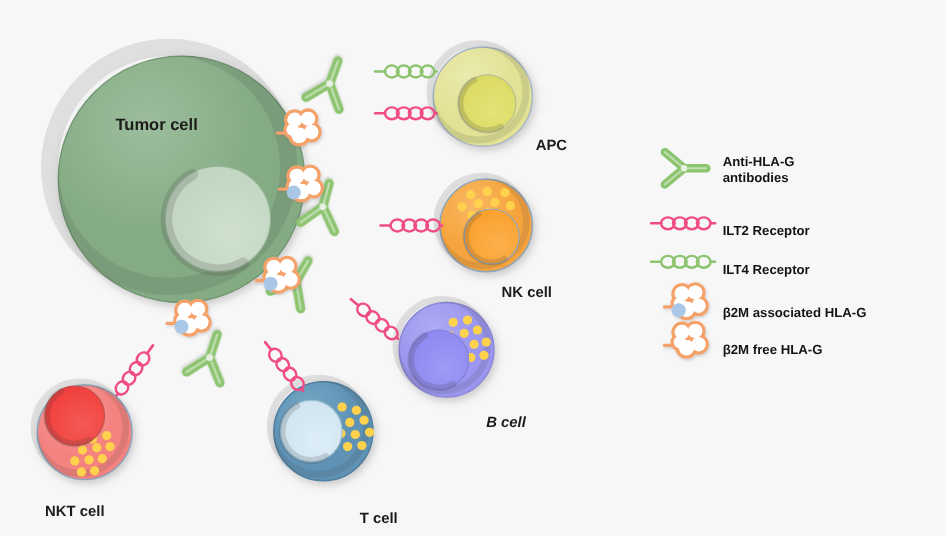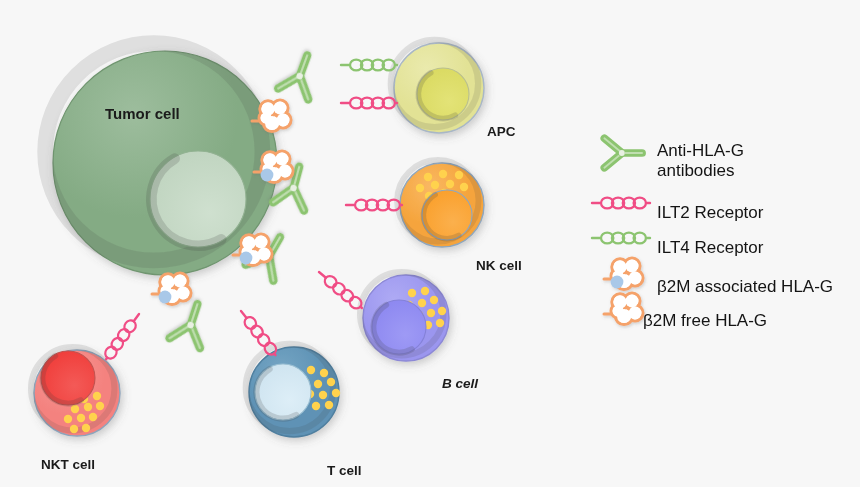--- a/index.html
+++ b/index.html
@@ -14,21 +14,21 @@
   .lbl{
     position:absolute;
     font-family:"Liberation Sans", sans-serif;
     font-weight:bold;
     color:#1b1b1b;
     white-space:nowrap;
     pointer-events:none;
   }
   .cell-label{font-size:13.5px;text-align:right;}
   .tumor-label{font-size:15px;}
-  .legend-label{font-size:17px;line-height:1.18;font-weight:normal;color:#141414;}
+  .legend-label{font-size:12px;line-height:1.18;font-weight:bold;color:#141414;}
   .legend-label.two{line-height:1.15;}
 </style>
 </head>
 <body style="background: rgb(247, 247, 247);">
 
 <div id="stage">
   <svg id="canvas" viewBox="0 0 860 487" xmlns="http://www.w3.org/2000/svg">
     <defs>
       <radialGradient id="g-tumor" cx="38%" cy="30%" r="78%">
         <stop offset="0%" stop-color="#a7c4a7"></stop>
@@ -474,26 +474,26 @@
               </g>
             </g>
           </g>
         </g>
       </g>
   </svg>
 
   <div id="labels">
       <div class="lbl tumor-label" style="left: 105px; top: 105px;">Tumor cell</div>
       <div class="lbl cell-label" style="left: 487px; top: 124px;">APC</div>
-      <div class="lbl cell-label" style="left: 476px; top: 258px;">NK cell</div>
+      <div class="lbl cell-label" style="left: 456px; top: 258px;">NK cell</div>
       <div class="lbl cell-label" style="left: 442px; top: 376px; font-style: italic;">B cell</div>
       <div class="lbl cell-label" style="left: 327px; top: 443px; margin-top: 20px;">T cell</div>
       <div class="lbl cell-label" style="left: 41px; top: 457px;">NKT cell</div>
       <div class="lbl legend-label two" style="left: 657px; top: 141px;">
         <div>Anti-HLA-G</div>
         <div>antibodies</div>
       </div>
       <div class="lbl legend-label" style="left: 657px; top: 203px; text-align: right;">ILT2 Receptor</div>
       <div class="lbl legend-label" style="left: 657px; top: 238px;">ILT4 Receptor</div>
       <div class="lbl legend-label" style="left: 657px; top: 277px;">β2M associated HLA-G</div>
-      <div class="lbl legend-label" style="left: 643px; top: 311px; text-align: center;">β2M free HLA-G</div>
+      <div class="lbl legend-label" style="left: 657px; top: 311px; text-align: center;">β2M free HLA-G</div>
     </div>
 </div>
 
 </body></html>

